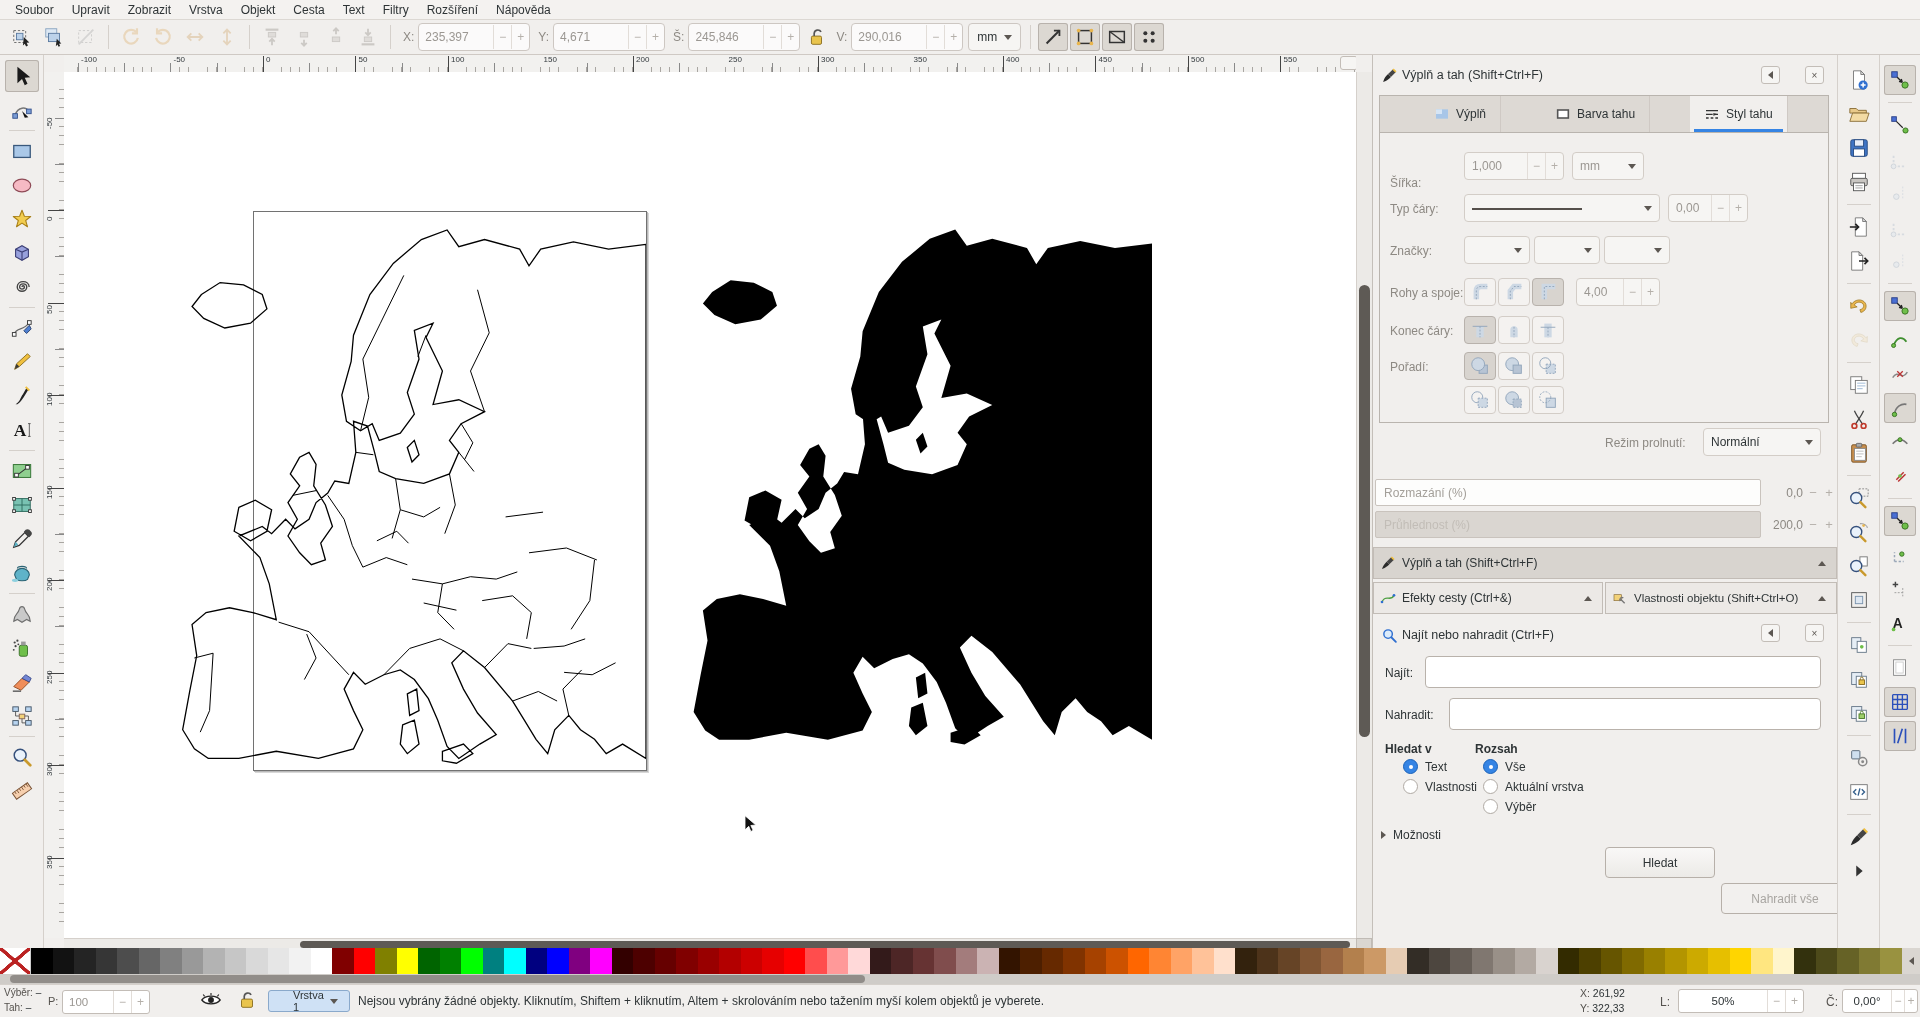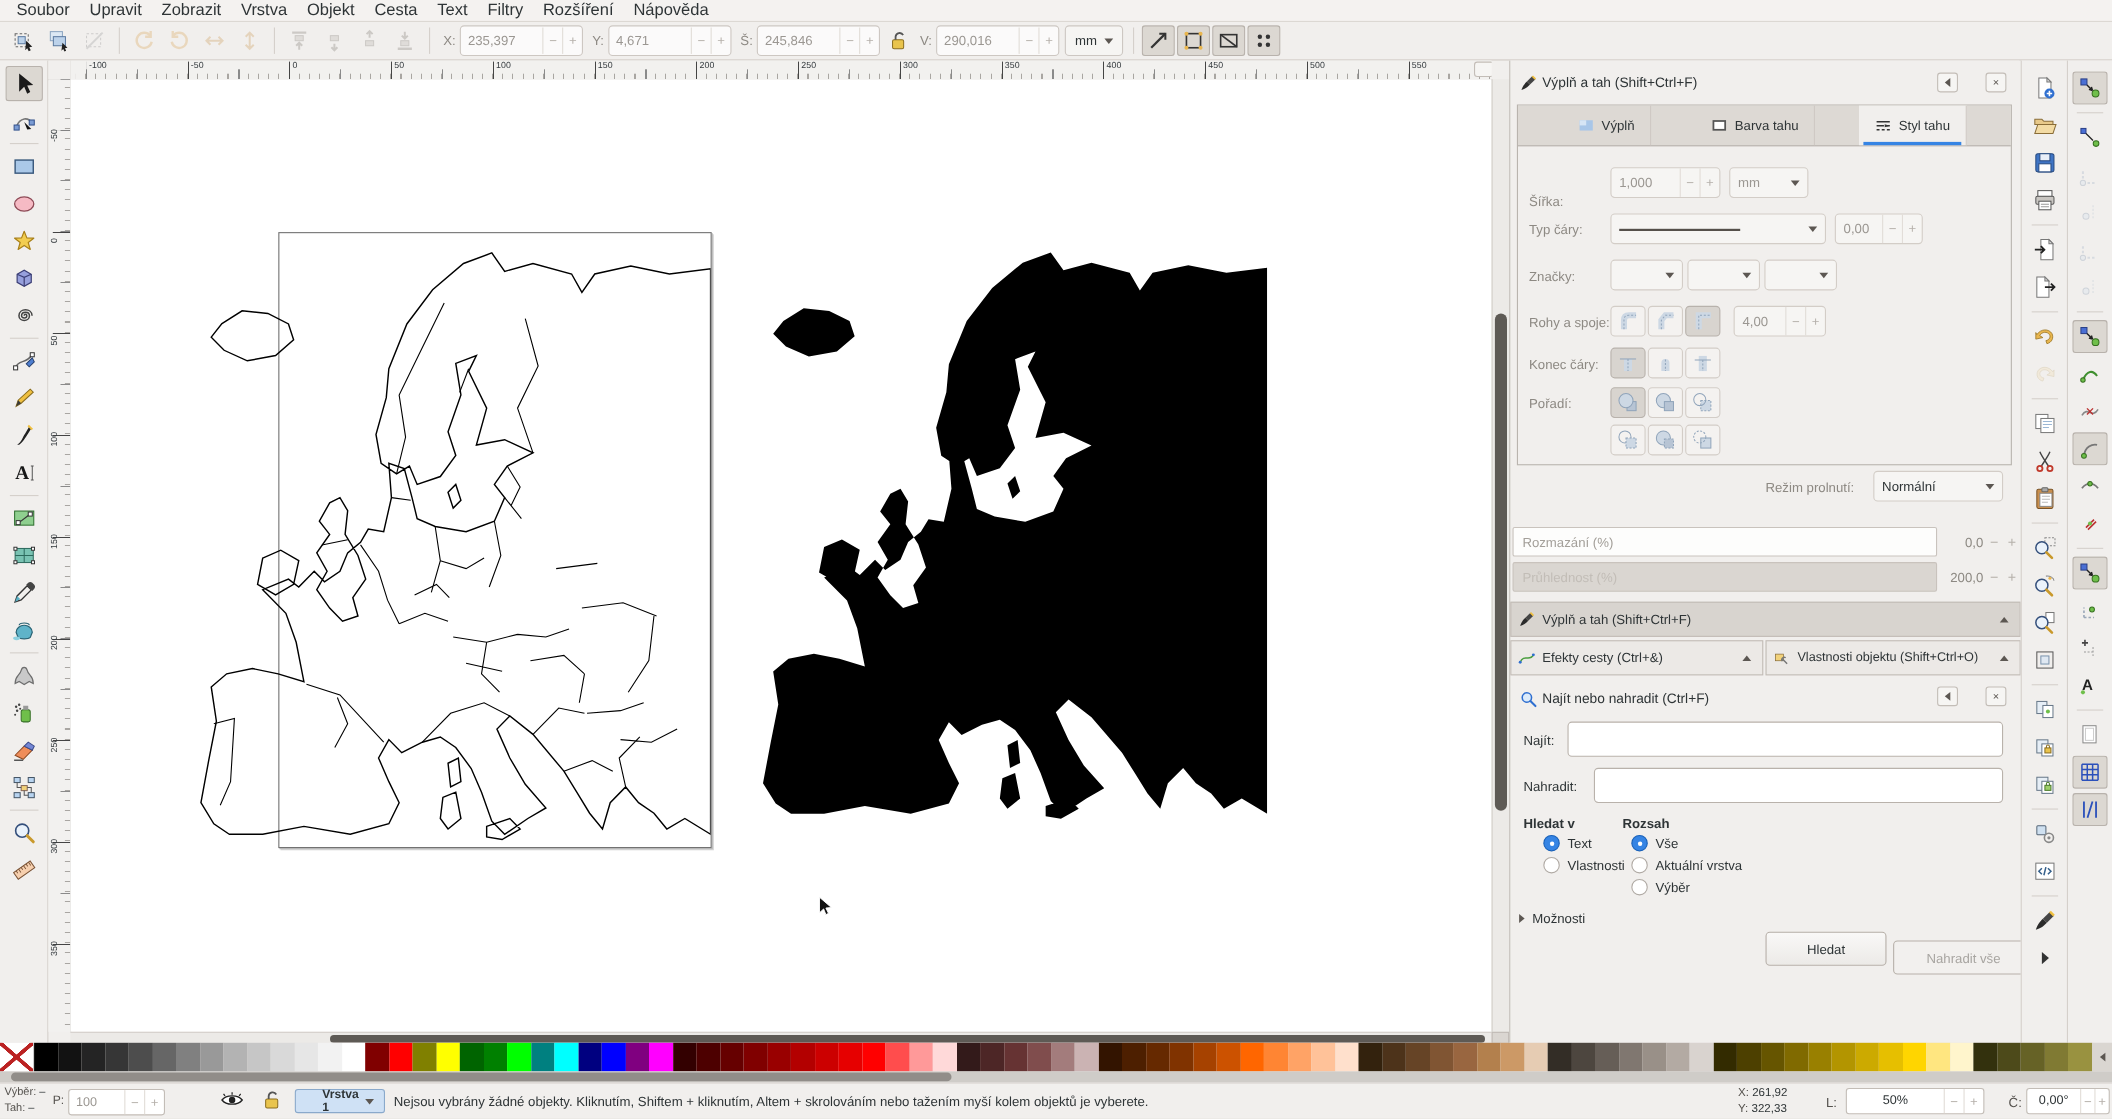--- a/index.html
+++ b/index.html
@@ -2,21 +2,21 @@
 <html><head>
 <meta charset="utf-8">
 <style>
   html,body{margin:0;padding:0;background:#d6d2cd;}
   body{font-family:"Liberation Sans","DejaVu Sans",sans-serif;color:#2e3436;-webkit-font-smoothing:antialiased;}
   #app{position:relative;width:1920px;height:1017px;background:#f1efed;overflow:hidden;}
   .abs{position:absolute;}
   .ic{display:block;width:22px;height:22px;}
   
   #menubar{left:0;top:0;width:1920px;height:20px;background:#f4f2f0;border-bottom:1px solid #dcd8d3;display:flex;align-items:center;padding-left:6px;box-sizing:border-box;}
-  .menuitem{font-size:15px;padding:2px 9px;color:#2e3436;cursor:default;}
+  .menuitem{font-size:12px;padding:2px 9px;color:#2e3436;cursor:default;}
   
   #controls{left:0;top:20px;width:1920px;height:35px;background:#f1efed;border-bottom:1px solid #cfc9c4;display:flex;align-items:center;padding-left:6px;box-sizing:border-box;}
   .cbtn{width:30px;height:28px;border-radius:3px;display:flex;align-items:center;justify-content:center;margin:0 1px;}
   .cbtn.dis{opacity:.5;}
   .cbtn.pressed{background:#dcd8d2;box-shadow:inset 0 0 0 1px #b8b2ac;}
   .csep{width:1px;height:24px;background:#d5d0cb;margin:0 6px;}
   .fld{display:flex;align-items:center;margin:0 2px;}
   .fld .lbl{font-size:12px;color:#8d8983;margin:0 4px;}
   .spinbox{display:flex;align-items:center;height:26px;background:#fbfafa;border:1px solid #cdc7c2;border-radius:4px;overflow:hidden;}
   .spinbox input{border:none;outline:none;background:transparent;font:12px "Liberation Sans",sans-serif;color:#9b9792;width:62px;padding:0 6px;}
@@ -100,21 +100,21 @@
   
   #palette{left:0;top:948px;width:1920px;height:26px;background:#e8e6e3;display:flex;align-items:stretch;}
   #nonesw{width:30px;background:linear-gradient(to top right,transparent 45%,#b22 46%,#b22 54%,transparent 55%),linear-gradient(to bottom right,transparent 45%,#b22 46%,#b22 54%,transparent 55%),#fff;border-right:1px solid #ccc;}
   .sw{flex:1;}
   #palarrow{width:18px;display:flex;align-items:center;justify-content:center;background:#dad6d1;}
   #palscroll{left:0;top:974px;width:1920px;height:10px;background:#cfccc8;}
   #palthumb{position:absolute;left:10px;top:1px;width:855px;height:8px;background:#918d89;border-radius:4px;}
   
   #statusbar{left:0;top:984px;width:1920px;height:33px;background:#f1efed;border-top:1px solid #d5d0cb;font-size:12px;}
   .stlbl{color:#55524e;}
-  #layerbtn{position:absolute;left:268px;top:5px;width:82px;height:22px;background:#cfe1f5;border:1px solid #8aa9cb;border-radius:3px;display:flex;align-items:center;padding:0 20px;box-sizing:border-box;font-size:11px;font-weight:bold;}
+  #layerbtn{position:absolute;left:268px;top:5px;width:82px;height:22px;background:#cfe1f5;border:1px solid #8aa9cb;border-radius:3px;display:flex;align-items:center;padding:0 20px;box-sizing:border-box;font-size:11px;font-weight:normal;}
   .szspin{position:absolute;display:flex;align-items:center;height:24px;background:#fff;border:1px solid #c3bdb7;border-radius:3px;box-sizing:border-box;font-size:11.5px;}
 </style>
 </head>
 <body>
 
 <div id="app">
 
   <div id="menubar" class="abs">
       <span class="menuitem">Soubor</span>
       <span class="menuitem">Upravit</span>
@@ -729,21 +729,21 @@
           <span class="radio"></span>
           <span class="radiolbl">Výběr</span>
         </span></span>
 
     <span class="radiorow" style="left:8px;top:773px;">
         <span class="tri-r"></span>
         <span class="radiolbl">Možnosti</span>
       </span>
 
     <span class="pushbtn" style="left:232px;top:792px;width:110px;">Hledat</span>
-    <span class="pushbtn dis" style="left:348px;top:800px;width:128px;">Nahradit vše</span>
+    <span class="pushbtn dis" style="left:348px;top:828px;width:128px;">Nahradit vše</span>
   </div>
 
   <div id="cmdbar" class="abs">
       <div class="vbtn">
         <svg class="ic" viewBox="0 0 24 24">
           <path d="M6 2 h8 l4 4 v16 h-12 z" fill="#fff" stroke="#777"></path>
           <path d="M14 2 l4 4 h-4 z" fill="#ddd" stroke="#777"></path>
           <circle cx="16.5" cy="17.5" r="5" fill="#2f6fd0"></circle>
           <path d="M16.5 14.8 v5.4 M13.8 17.5 h5.4" stroke="#fff" stroke-width="1.6"></path>
         </svg>

